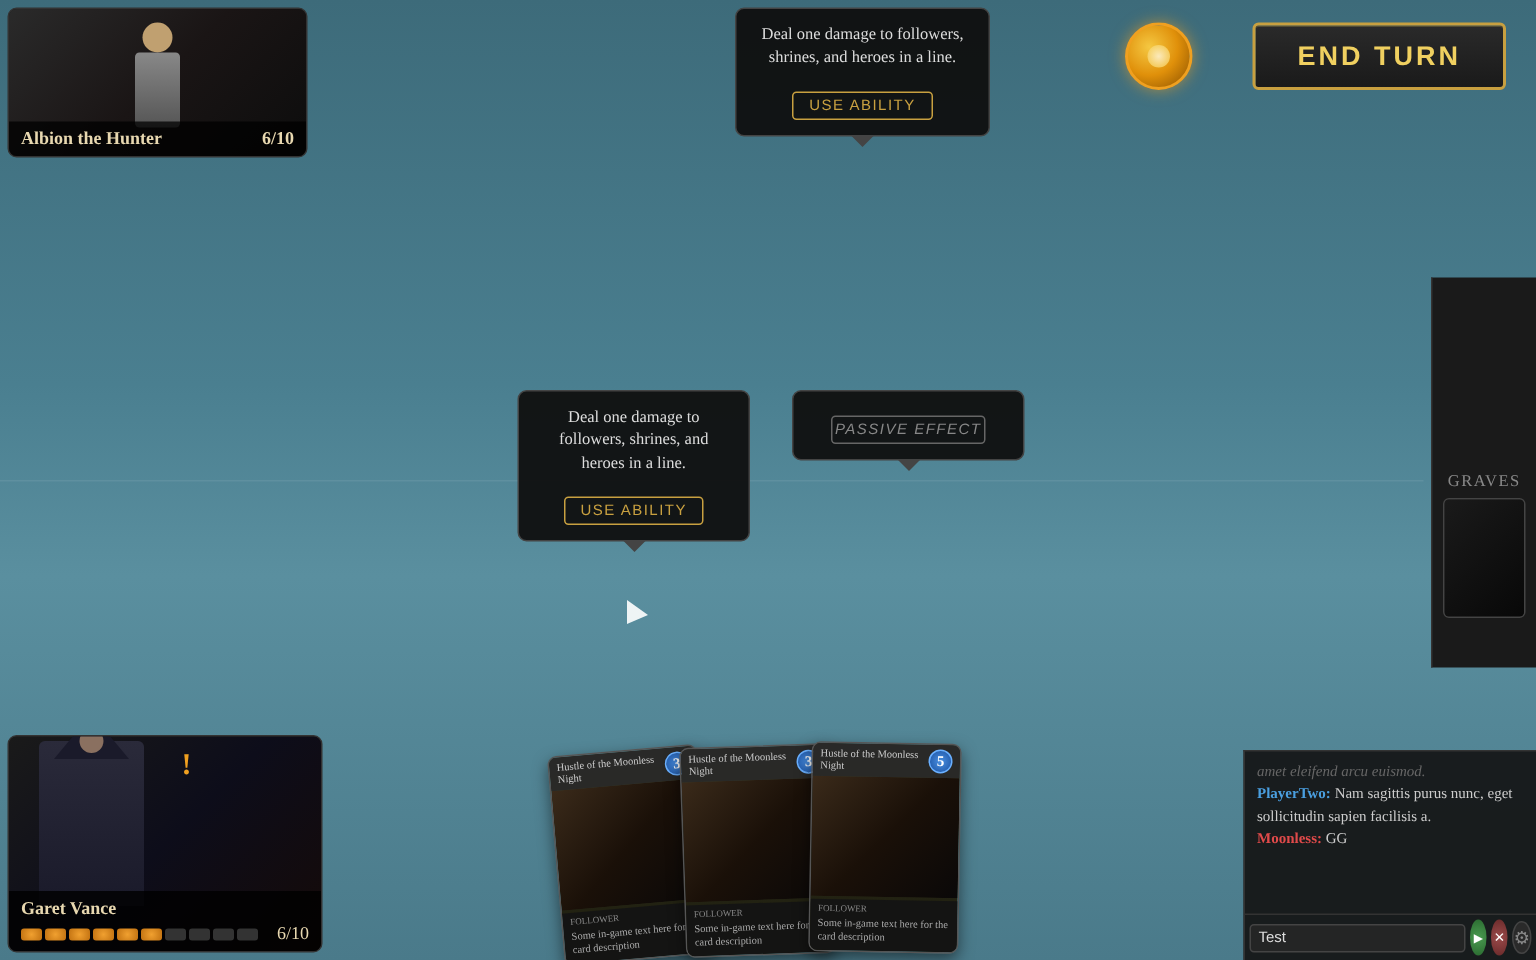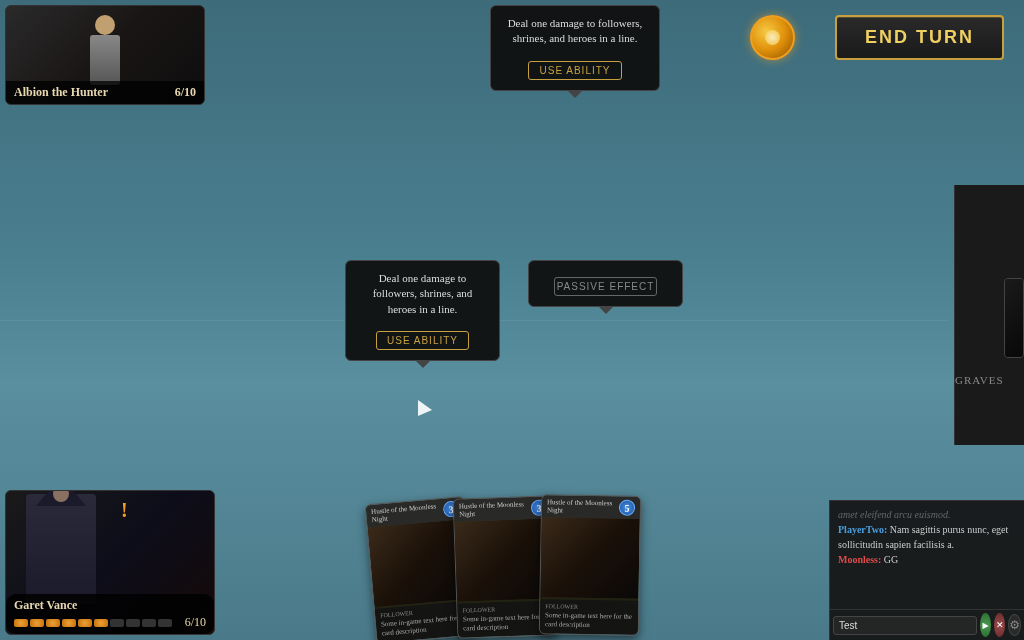--- a/index.html
+++ b/index.html
@@ -226,20 +226,21 @@
       margin-top: 6px;
       background: transparent;
       border: 1px solid #666;
       border-radius: 3px;
       color: #888;
       font-size: 10px;
       letter-spacing: 1px;
       padding: 3px 2px;
       cursor: pointer;
       text-transform: uppercase;
+      font-style: italic;
     }
 
     
     .cursor-indicator {
       position: absolute;
       top: 400px;
       left: 418px;
       width: 0; height: 0;
       border-top: 10px solid transparent;
       border-left: 14px solid rgba(255,255,255,0.9);
@@ -298,21 +299,20 @@
       left: 115px;
       color: #f0a020;
       font-size: 20px;
       font-weight: bold;
     }
     .hero-bottom-name-bar {
       position: absolute;
       bottom: 0; left: 0; right: 0;
       background: rgba(0,0,0,0.8);
       padding: 4px 8px;
-      border-radius: 10px;
     }
     .hero-bottom-name {
       color: #e8d8b0;
       font-size: 12px;
       font-weight: bold;
     }
     .hero-bottom-hp-row {
       display: flex;
       align-items: center;
       justify-content: space-between;
@@ -421,20 +421,21 @@
     
     .graves-panel {
       position: absolute;
       top: 185px;
       right: 0;
       width: 70px;
       height: 260px;
       background: #1a1a1a;
       border-left: 1px solid #333;
       display: flex;
+      flex-direction: column;
       align-items: center;
     }
     .graves-label {
       color: #888;
       font-size: 11px;
       letter-spacing: 1px;
       text-transform: uppercase;
       margin-top: 130px;
     }
     .graves-card-preview {

